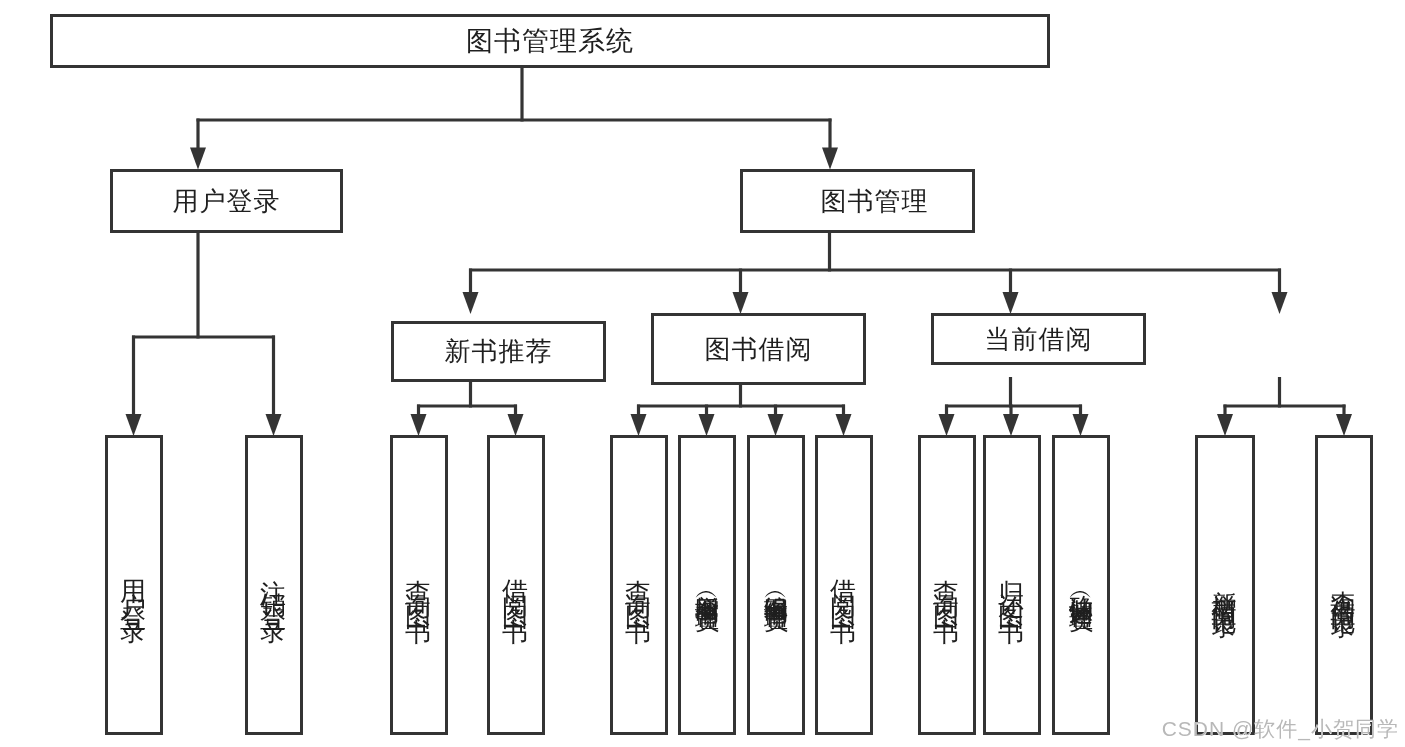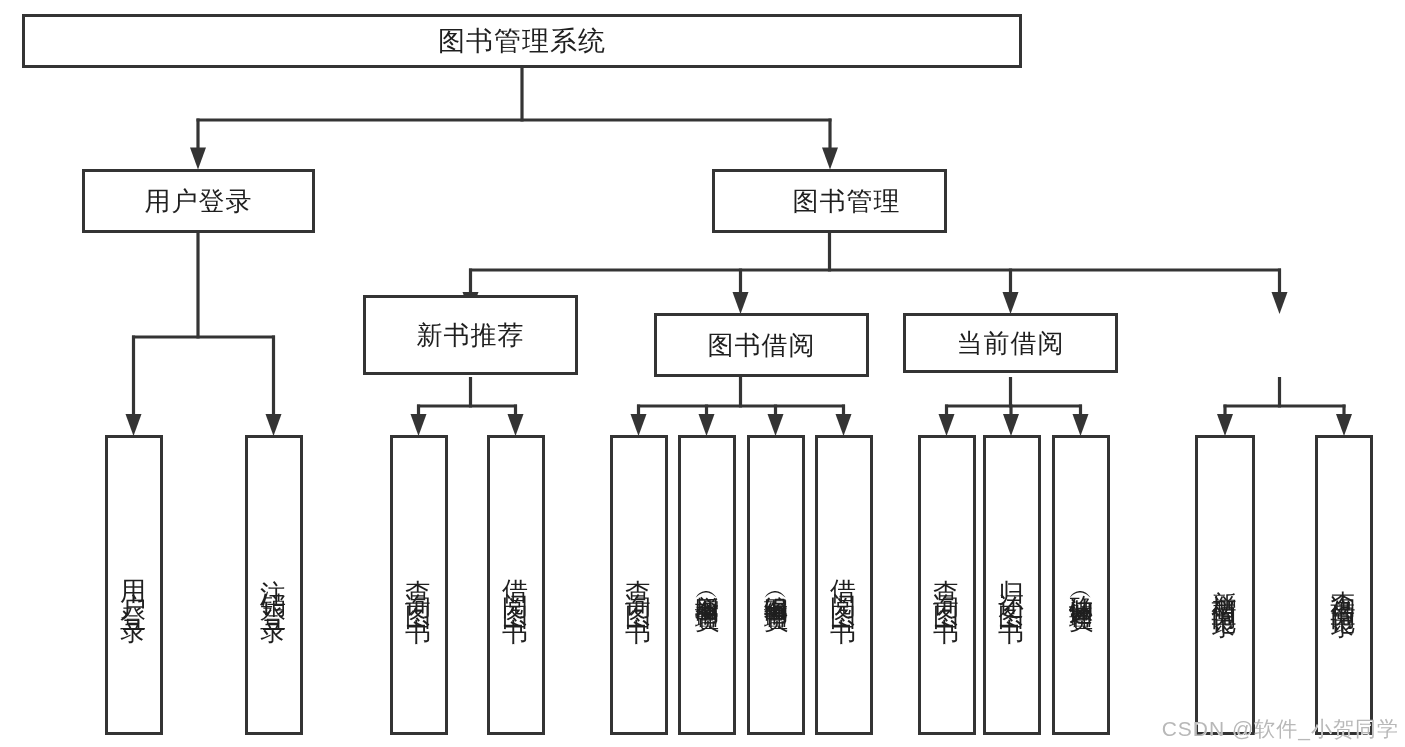--- a/index.html
+++ b/index.html
@@ -40,20 +40,21 @@
     background: var(--box-bg);
     border: 3px solid var(--line-color);
     display: flex;
     align-items: center;
     justify-content: center;
     text-align: center;
   }
   .node-h {
     font-size: 26px;
     letter-spacing: 1px;
+    margin-left: 28px;
   }
   .node-root { font-size: 27px; }
   .leaf span {
     writing-mode: vertical-lr;
     text-orientation: mixed;
     white-space: nowrap;
     font-size: 26px;
   }
   .leaf-short span { letter-spacing: 13px; }
   .leaf-mid   span { letter-spacing: 5px;  font-size: 25px; }
@@ -141,27 +142,27 @@
     <span>图书管理系统</span>
   </div>
 
   <div class="node node-h" style="left:82px; top:169px; width:233px; height:64px;">
     <span>用户登录</span>
   </div>
   <div class="node node-h" style="left:712px; top:169px; width:235px; height:64px;padding-left:34px;">
     <span>图书管理</span>
   </div>
 
-  <div class="node node-h" style="left:363px; top:295px; width:215px; height:80px;justify-content:center;">
+  <div class="node node-h" style="left:363px; top:321px; width:215px; height:61px;justify-content:center;">
     <span>新书推荐</span>
   </div>
-  <div class="node node-h" style="left:654px; top:313px; width:215px; height:64px;">
+  <div class="node node-h" style="left:623px; top:313px; width:215px; height:72px;">
     <span>图书借阅</span>
   </div>
-  <div class="node node-h" style="left:903px; top:313px; width:215px; height:60px;">
+  <div class="node node-h" style="left:903px; top:313px; width:215px; height:52px;">
     <span>当前借阅</span>
   </div>
 
   <div class="node leaf leaf-short" style="left:105px; top:435px; width:58px; height:300px;">
     <span>用户登录</span>
   </div>
   <div class="node leaf leaf-short" style="left:245px; top:435px; width:58px; height:300px;">
     <span>注销登录</span>
   </div>
 

